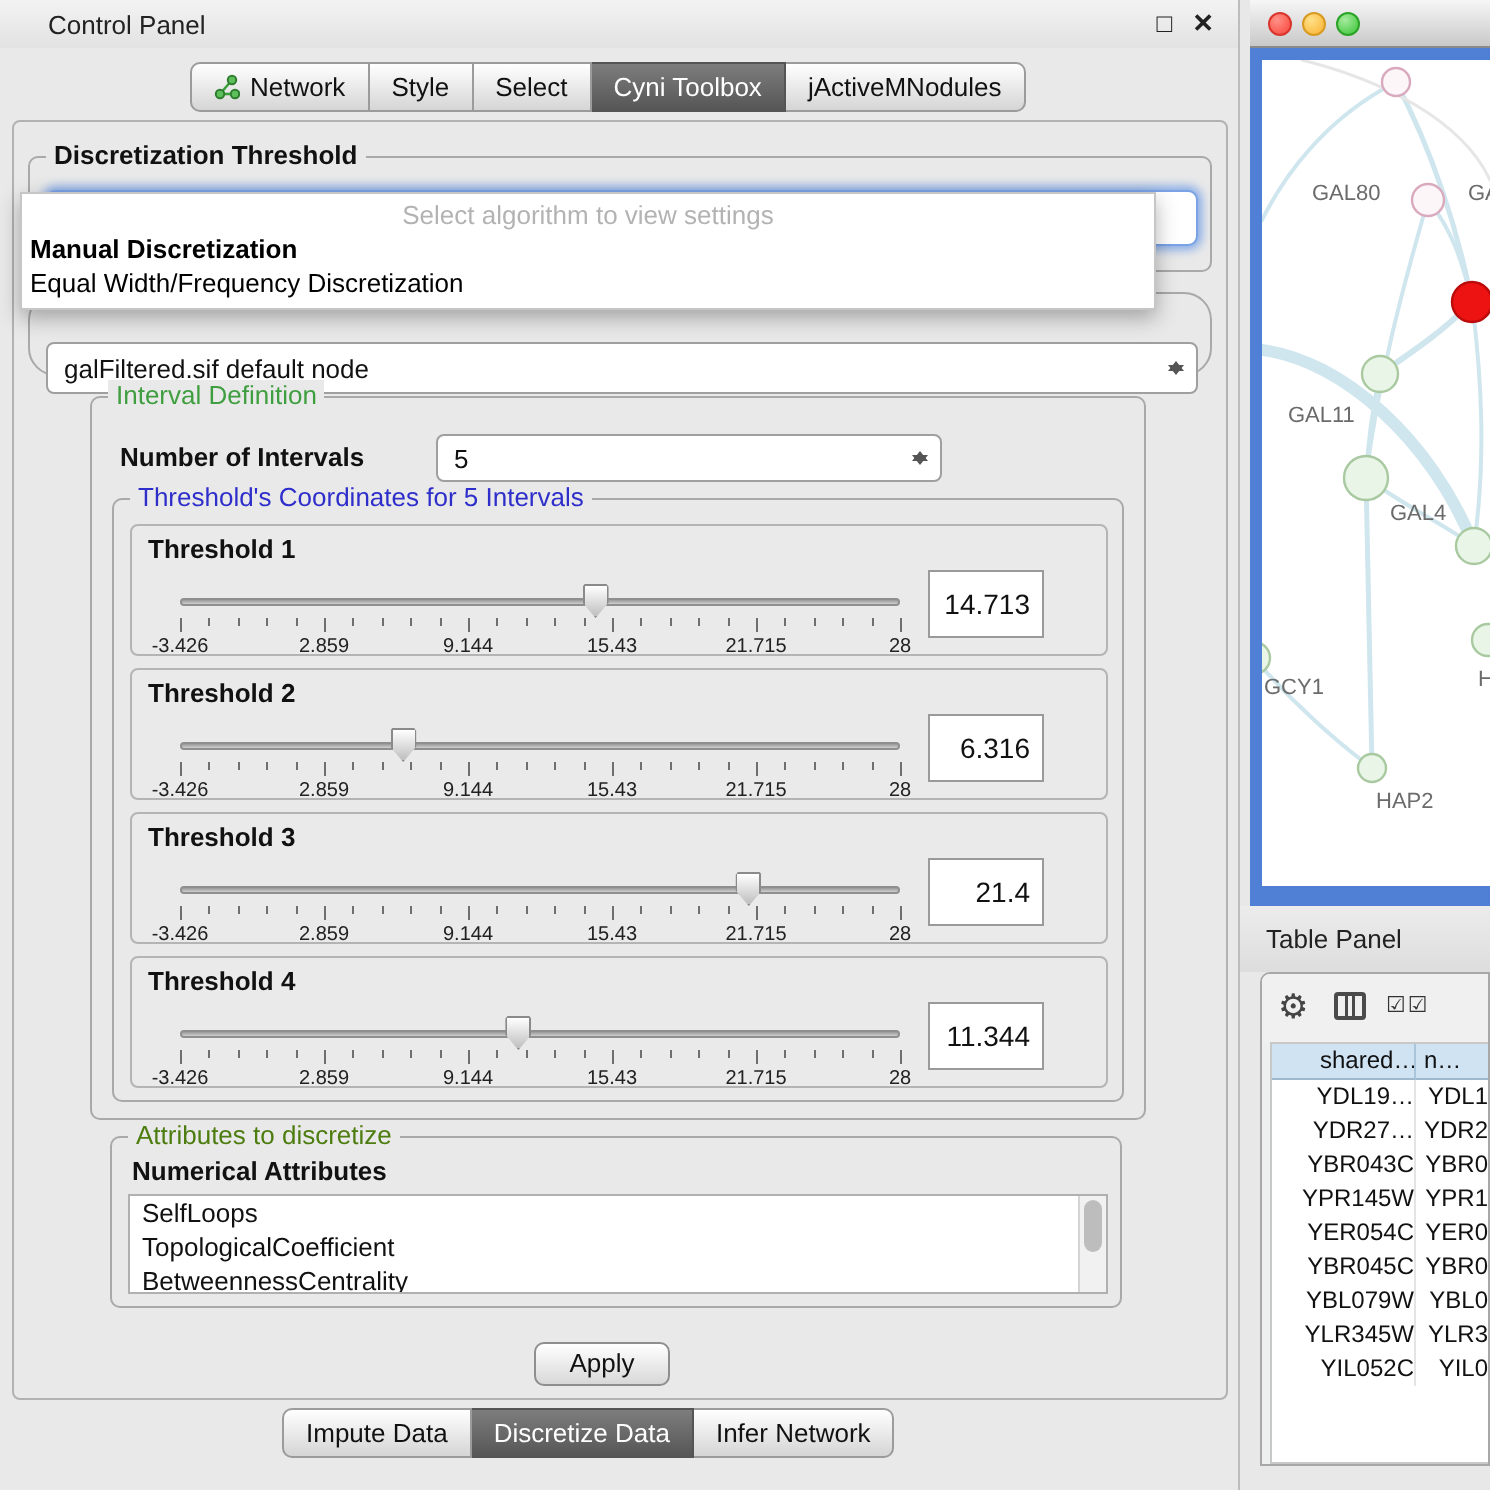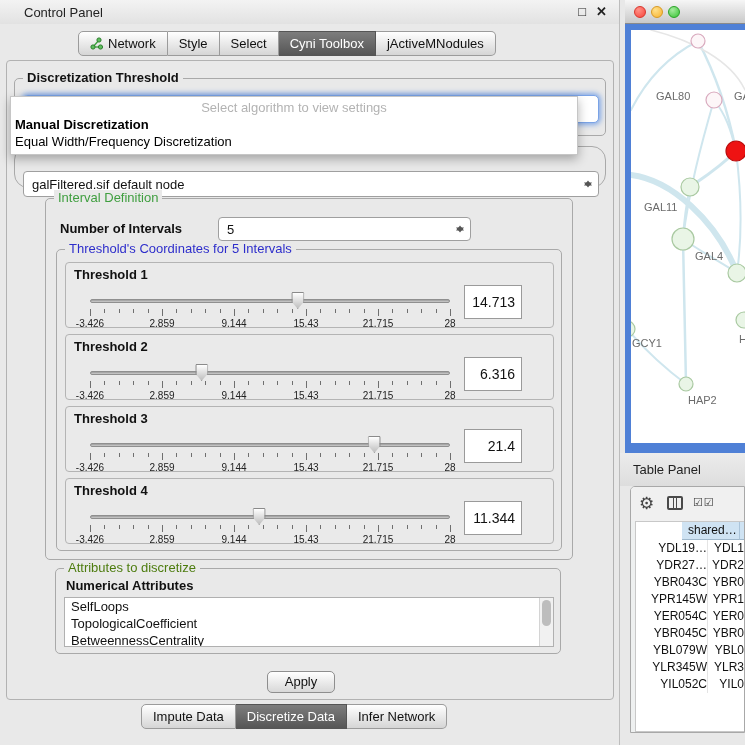--- a/index.html
+++ b/index.html
@@ -14,21 +14,21 @@
   .control-panel { position:absolute; left:0; top:0; width:620px; height:745px;
     background:#e9e9e9; border-right:1px solid #bdbdbd; }
   .cp-titlebar { position:absolute; left:0; top:0; right:0; height:24px;
     background:linear-gradient(#f3f3f3,#e2e2e2); }
   .cp-title { position:absolute; left:24px; top:5px; font-size:13px; color:#222;text-align:right; }
   .win-buttons { position:absolute; right:12px; top:4px; display:flex; gap:10px;
     font-size:13px; color:#222; font-weight:bold; }
   .win-buttons span { cursor:default; }
 
   .tabstrip { position:absolute; display:flex; height:25px; }
-  .tabstrip.top { top:31px; left:78px;border-radius:10px; }
+  .tabstrip.top { top:31px; left:95px;border-radius:10px; }
   .tabstrip.bottom { top:704px; left:141px; }
   .tab { display:flex; align-items:center; gap:5px; padding:0 11px;
     border:1px solid #9b9b9b; border-left:none;
     background:linear-gradient(#ffffff,#d5d5d5); font-size:13px; color:#111; }
   .tab:first-child { border-left:1px solid #9b9b9b; border-radius:5px 0 0 5px; }
   .tab:last-child { border-radius:0 5px 5px 0; }
   .tab.active { background:linear-gradient(#7d7d7d,#565656); color:#fff; border-color:#555; }
   .net-icon svg { display:block; }
 
   .cp-content { position:absolute; left:6px; top:60px; width:608px; height:640px;
@@ -135,21 +135,21 @@
     border:2px solid #4a4a4a; border-radius:2px;
     background:linear-gradient(90deg, transparent 30%, #4a4a4a 30% 40%,
       transparent 40% 60%, #4a4a4a 60% 70%, transparent 70%); }
   .check-icons { position:absolute; left:62px; top:9px; font-size:11px;
     letter-spacing:1px; color:#333; }
   .tw-table { position:absolute; left:4px; top:34px; right:0; bottom:0;
     background:#fff; border:1px solid #c8c8c8; border-right:none; overflow:hidden; }
   .t-header { display:flex; height:18px; font-size:12px; }
   .t-hcell { background:#cfe3f3; border-bottom:1px solid #9fb8cc; line-height:17px;
     overflow:hidden; white-space:nowrap; }
-  .t-hcell.c0 { width:72px; padding-left:6px; border-right:1px solid #aac4da;margin-left:46px; }
+  .t-hcell.c0 { width:72px; padding-left:24px; border-right:1px solid #aac4da; }
   .t-hcell.c1 { flex:1; padding-left:4px; }
   .t-row { display:flex; height:17px; font-size:12px;text-align:right; }
   .t-cell { line-height:17px; overflow:hidden; white-space:nowrap; }
   .t-cell.c0 { width:72px; padding-left:6px; border-right:1px solid #e4e4e4; }
   .t-cell.c1 { flex:1; padding-left:4px; }
 </style>
 </head>
 <body>
 
 <div class="control-panel">

